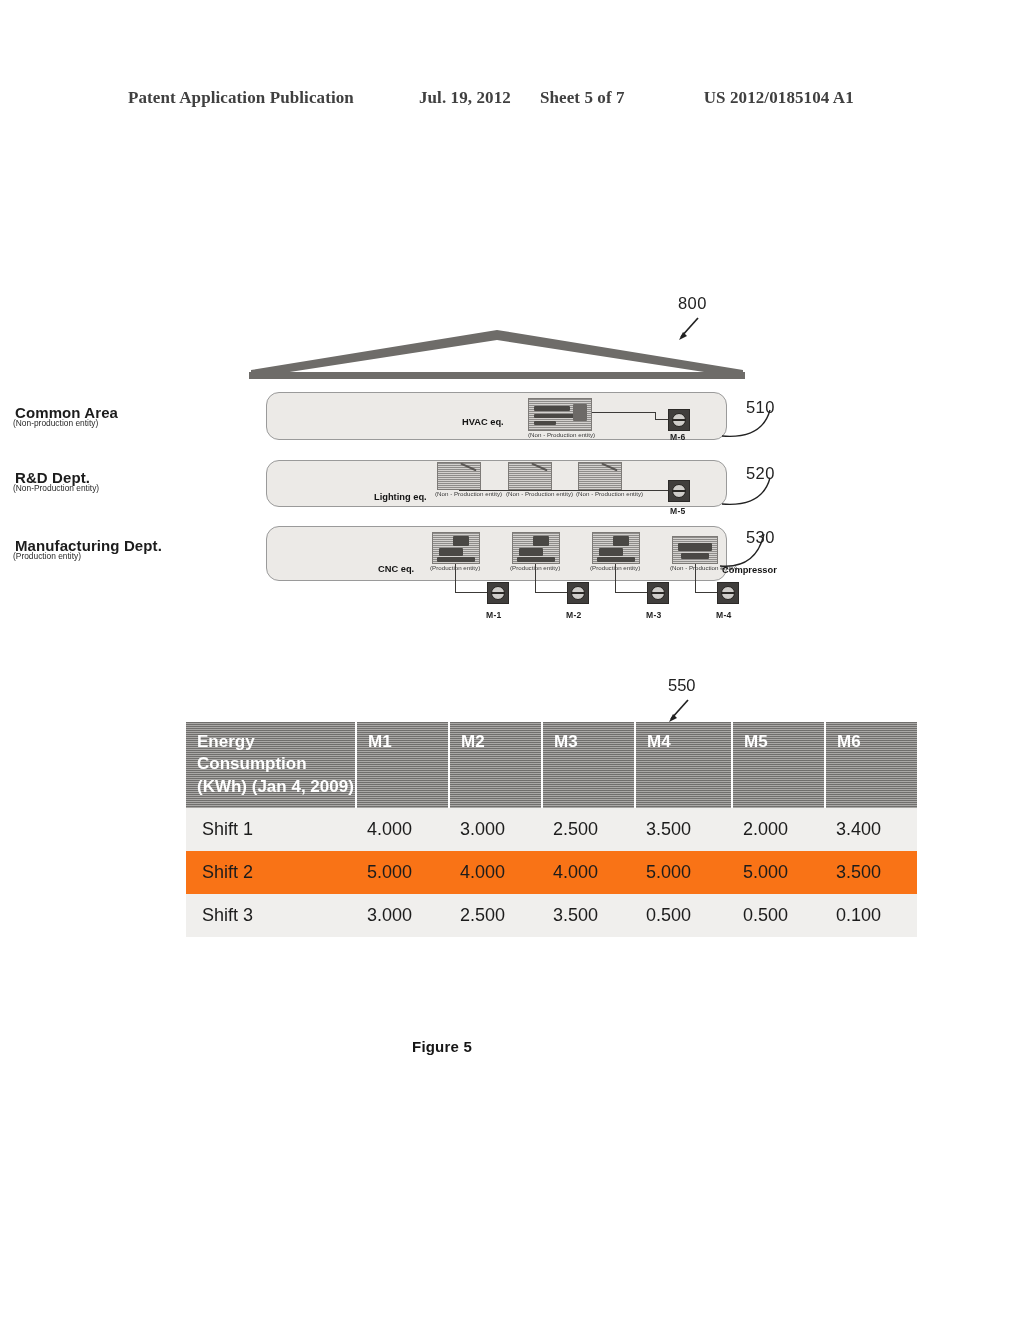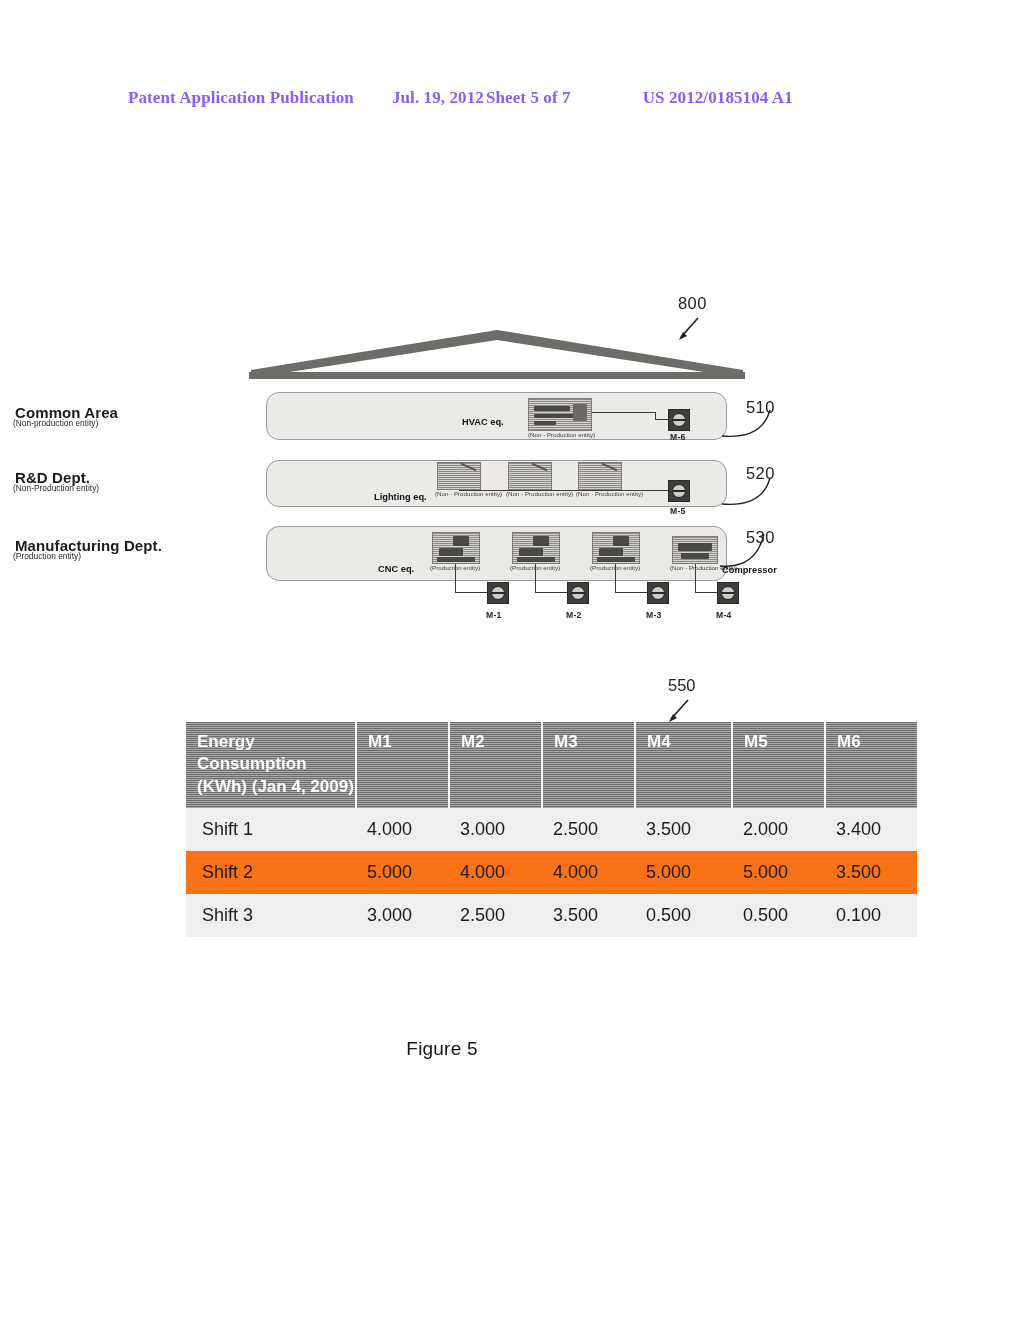--- a/index.html
+++ b/index.html
@@ -21,26 +21,27 @@
     position: absolute;
     top: 88px;
     left: 128px;
     width: 768px;
     display: flex;
     align-items: baseline;
     font-family: "Liberation Serif", serif;
     font-weight: bold;
     font-size: 17px;
     letter-spacing: 0.1px;
-    color: #8b5cf6;
+    color: #404040;
+    gap: 27px;
   }
   .ph-pub   { white-space: nowrap; }
   .ph-date  { white-space: nowrap; margin-left: 38px; }
   .ph-sheet { white-space: nowrap; margin-left: 2px; }
-  .ph-num   { white-space: nowrap; margin-left: 72px; }
+  .ph-num   { white-space: nowrap; margin-left: 52px; }
 
   
   .figure-area {
     position: absolute;
     top: 280px;
     left: 0;
     width: 1024px;
     height: 400px;
   }
 
@@ -236,22 +237,22 @@
   .col-m     { width: 80px;  }
   .col-m5    { width: 84px;  }
 
   
   .fig-caption {
     position: absolute;
     left: 0;
     top: 1038px;
     width: 884px;
     text-align: center;
-    font-size: 19px;
-    font-weight: normal;
+    font-size: 15px;
+    font-weight: bold;
     color: #161616;
     letter-spacing: 0.2px;
   }
 </style>
 </head>
 <body>
 
 <div class="patent-header">
   <span class="ph-pub">Patent Application Publication</span>
   <span class="ph-date">Jul. 19, 2012</span>

